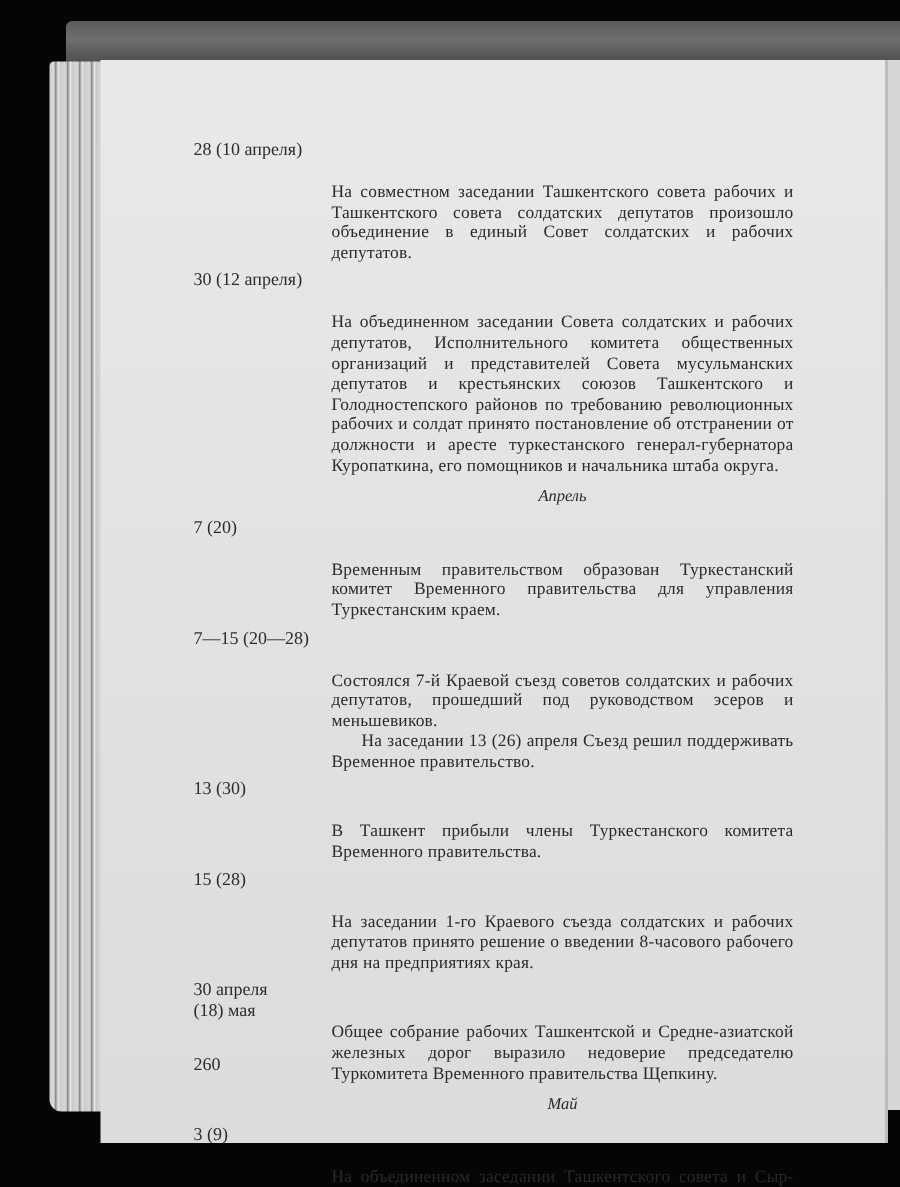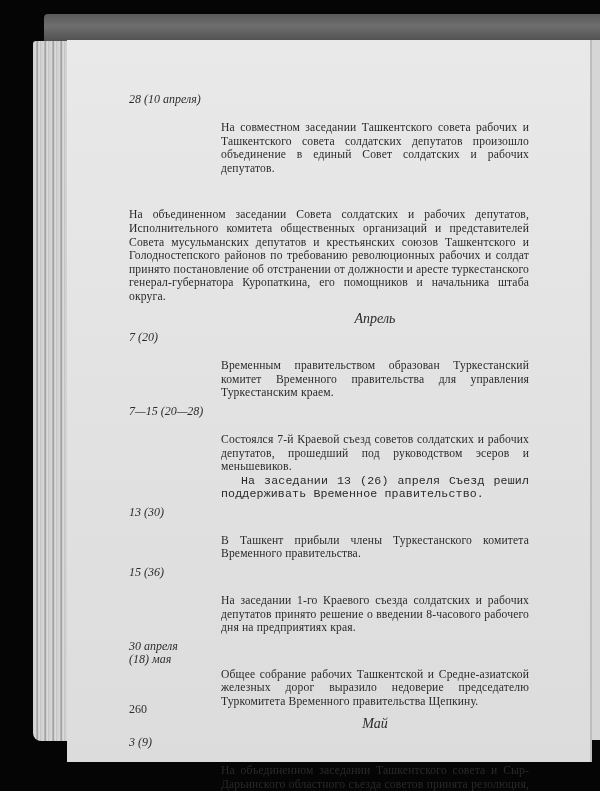--- a/index.html
+++ b/index.html
@@ -26,29 +26,29 @@
   .right-sliver {
     position: absolute; left: 590px; top: 40px; width: 10px; height: 700px;
     background: #d6d6d6;
   }
   .content {
     position: absolute; left: 62px; top: 53px; width: 400px;
     color: #2a2a2a; font-size: 11.6px; line-height: 13.6px;
   }
   .entry { display: flex; margin-bottom: 5px; }
   .date {
-    width: 92px; flex: none; font-style: italic; color: #2c2c2c;
+    width: 92px; flex: none; color: #2c2c2c;
     white-space: pre-line; font-size: 12px;
   }
   .text { flex: 1; text-align: justify; letter-spacing: 0.15px; margin-top: 28px; }
   .text p { margin: 0; }
-  .text p.indent { text-indent: 20px; font-family: Liberation Mono, monospace; }
+  .text p.indent { text-indent: 20px; }
   .month {
     text-align: center; font-style: italic; margin: 8px 0 6px 92px;
-    font-size: 14px;
+    font-size: 11px;
   }
   .page-number {
     position: absolute; left: 62px; top: 662px; font-size: 12px; color: #2e2e2e;
   }
 </style>
 </head>
 <body>
 
 <div class="book-top"></div>
 <div class="page-stack"></div>
@@ -57,20 +57,21 @@
 <div class="page">
   <div class="content">
 
     <div class="entry">
       <div class="date">28 (10 апреля)</div>
       <div class="text">
         <p>На совместном заседании Ташкентского совета рабочих и Ташкентского совета солдатских депутатов произошло объединение в единый Совет солдатских и рабочих депутатов.</p>
       </div>
     </div>
     <div class="entry">
+      <div class="date">30 (12 апреля)</div>
       <div class="text">
         <p>На объединенном заседании Совета солдатских и рабочих депутатов, Исполнительного комитета общественных организаций и представителей Совета мусульманских депутатов и крестьянских союзов Ташкентского и Голодностепского районов по требованию революционных рабочих и солдат принято постановление об отстранении от должности и аресте туркестанского генерал-губернатора Куропаткина, его помощников и начальника штаба округа.</p>
       </div>
     </div>
 
     <div class="month">Апрель</div>
 
     <div class="entry">
       <div class="date">7 (20)</div>
       <div class="text">
@@ -84,21 +85,21 @@
         <p class="indent">На заседании 13 (26) апреля Съезд решил поддерживать Временное правительство.</p>
       </div>
     </div>
     <div class="entry">
       <div class="date">13 (30)</div>
       <div class="text">
         <p>В Ташкент прибыли члены Туркестанского комитета Временного правительства.</p>
       </div>
     </div>
     <div class="entry">
-      <div class="date">15 (36)</div>
+      <div class="date">15 (28)</div>
       <div class="text">
         <p>На заседании 1-го Краевого съезда солдатских и рабочих депутатов принято решение о введении 8-часового рабочего дня на предприятиях края.</p>
       </div>
     </div>
     <div class="entry">
       <div class="date">30 апреля
 (18) мая</div>
       <div class="text">
         <p>Общее собрание рабочих Ташкентской и Средне-азиатской железных дорог выразило недоверие председателю Туркомитета Временного правительства Щепкину.</p>
       </div>

